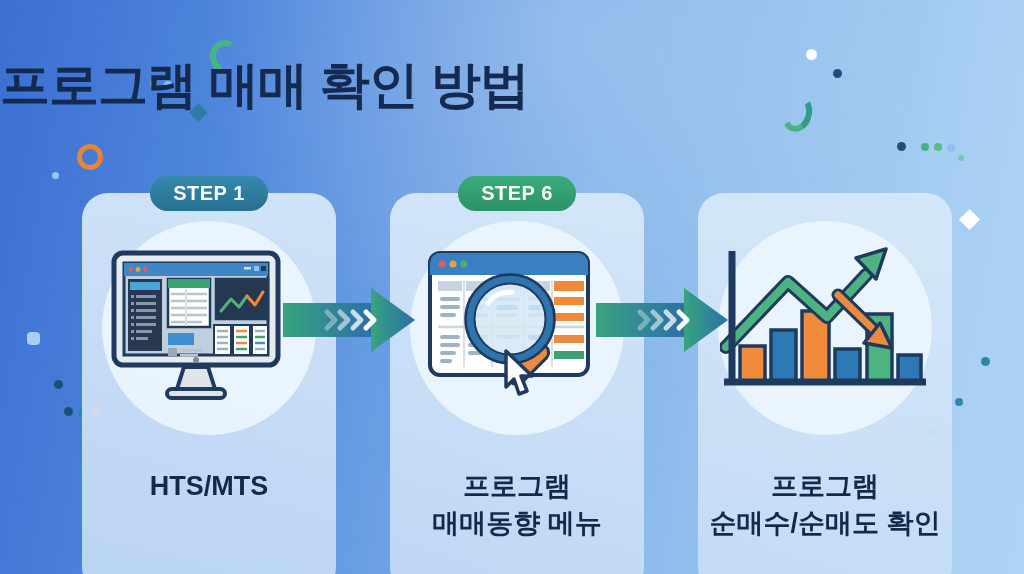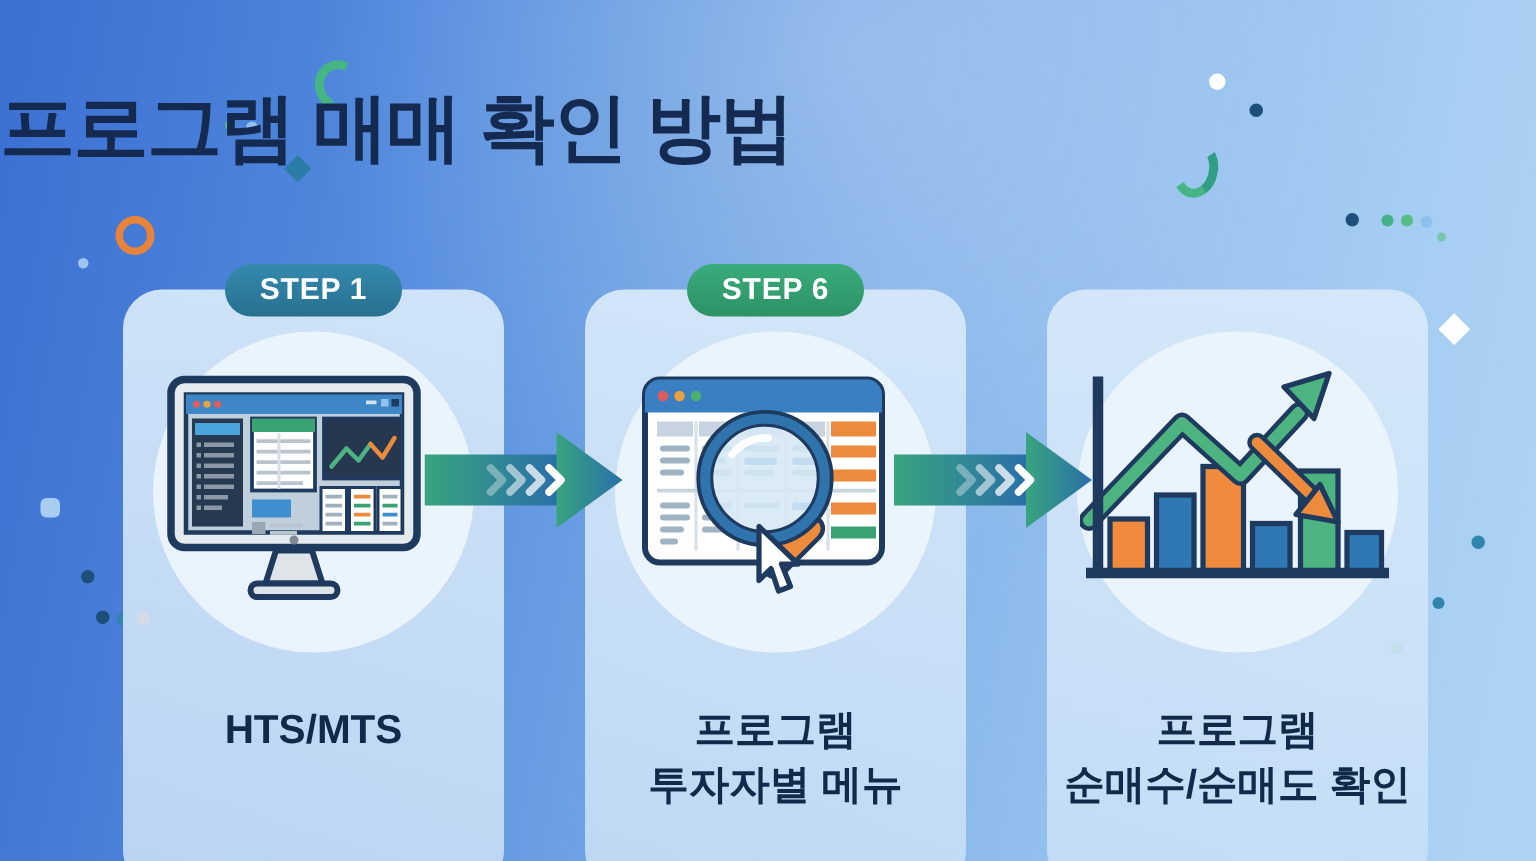--- a/index.html
+++ b/index.html
@@ -239,21 +239,21 @@
         <rect x="116" y="98" width="16" height="50" rx="8" fill="#ee8a3c" stroke="#1e3a5f" stroke-width="3"></rect>
       </g>
       <circle cx="92" cy="72" r="40" fill="rgba(214,232,245,0.88)" stroke="#2f74ad" stroke-width="9"></circle>
       <circle cx="92" cy="72" r="44.5" fill="none" stroke="#1e3a5f" stroke-width="2.5"></circle>
       <circle cx="92" cy="72" r="35.5" fill="none" stroke="#1e3a5f" stroke-width="2"></circle>
       <path d="M70,56 A28,28 0 0 1 94,45" fill="none" stroke="#ffffff" stroke-width="5" stroke-linecap="round" opacity="0.95"></path>
       <path d="M88,104 L88,140 L96,132 L101,147 L109,144 L103,129 L114,129 Z" fill="#ffffff" stroke="#1e3a5f" stroke-width="3.5" stroke-linejoin="round"></path>
     </svg>
     <div class="caption">
       <div>프로그램</div>
-      <div>투자자별 메뉴</div>
+      <div>매매동향 메뉴</div>
     </div>
   </div>
 
   <div class="card card-3">
     <div class="icon-circle"></div>
     <svg class="icon-svg icon-svg-3" width="210" height="150" viewBox="0 0 210 150">
       <g stroke="#1e3a5f" stroke-width="3.5">
         <rect x="20" y="101" width="25" height="36" fill="#f08a3c"></rect>
         <rect x="51" y="85" width="25" height="52" fill="#2e79b5"></rect>
         <rect x="82" y="66" width="27" height="71" fill="#f08a3c"></rect>

